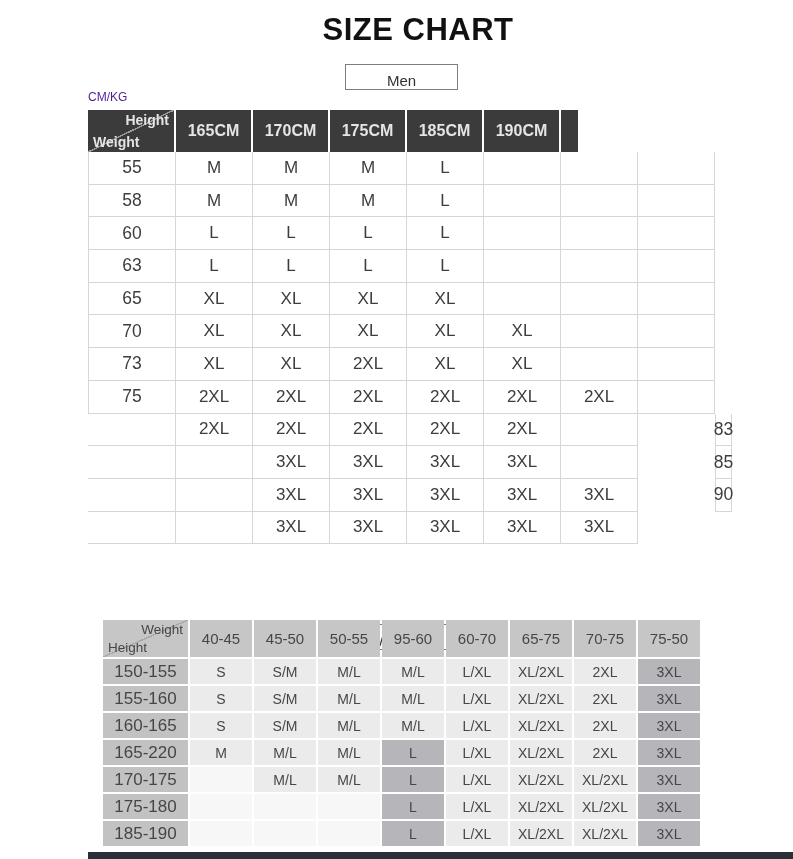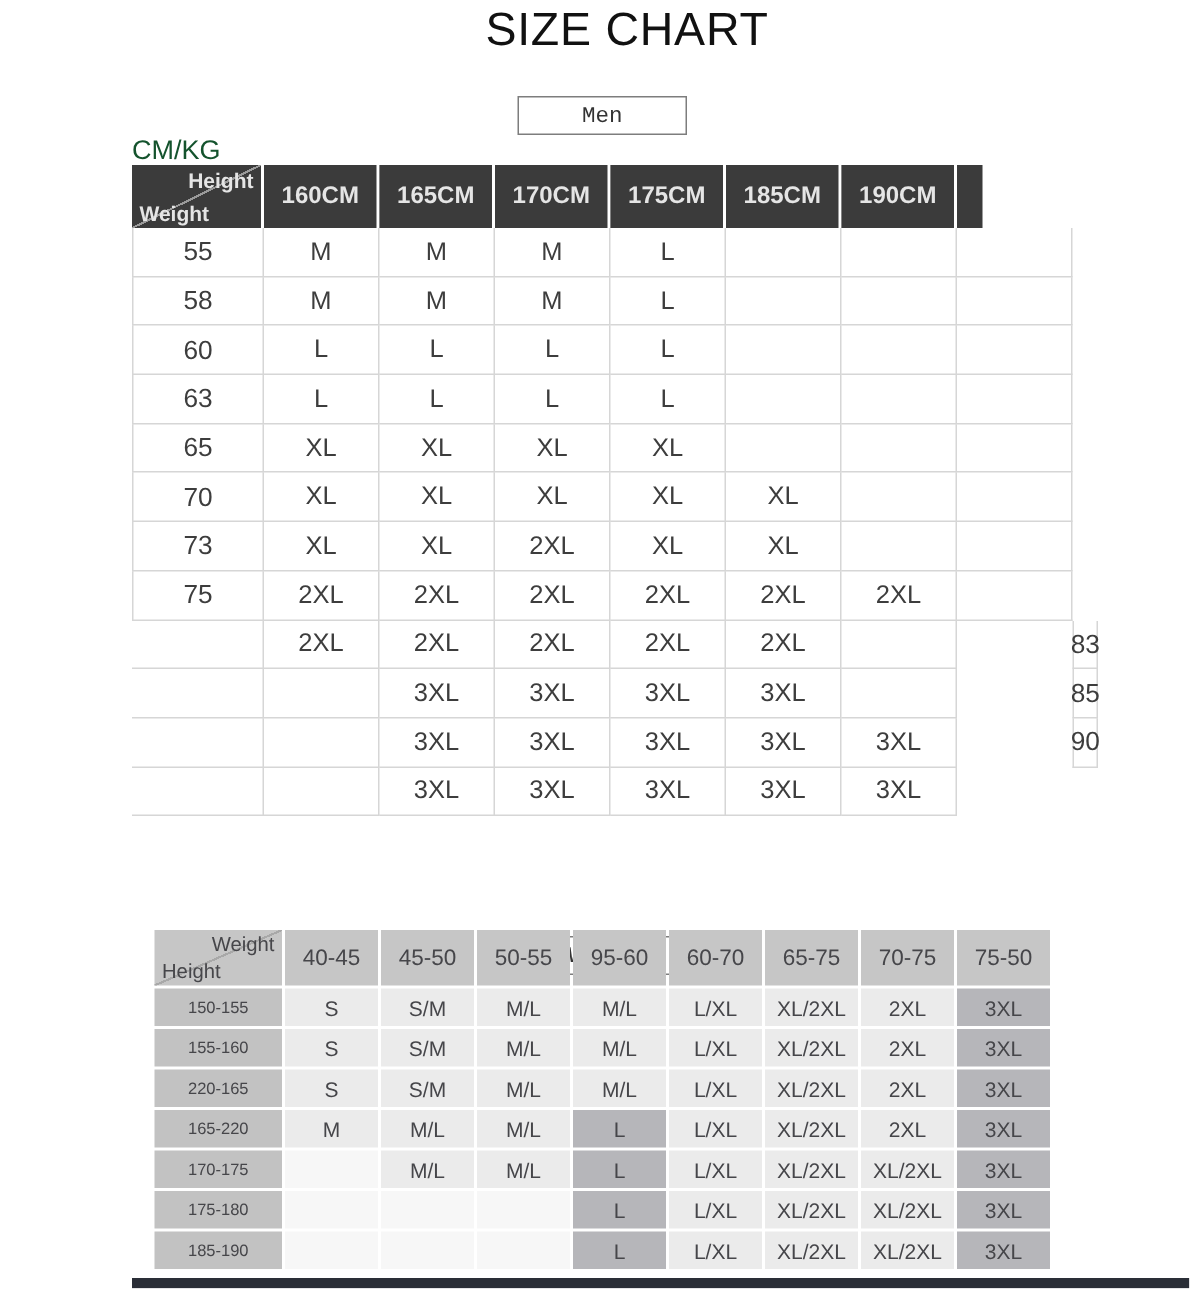--- a/index.html
+++ b/index.html
@@ -1,24 +1,24 @@
 <!DOCTYPE html>
 <html style="--men-hdr-bg: #3b3b3b; --men-hdr-tx: #e5e5e5; --men-bd: #d6d6d6; --men-tx: #3d3d3d; --w-hdr: #c6c6c6; --w-label: #c2c2c2; --w-cell: #ebebeb; --w-dark: #b6b6ba; --w-empty: #f7f7f7; --w-tx: #46464a; --bar: #2a2e37;"><head>
 <meta charset="utf-8">
 <style>
   html,body{margin:0;padding:0;background:#fff;}
   .page{position:relative;width:793px;height:859px;background:#ffffff;overflow:hidden;
         font-family:"Liberation Sans",sans-serif;}
-  .title{position:absolute;left:0;right:0;top:2px;text-align:center;
-         font-size:31px;font-weight:400;color:#111;letter-spacing:.5px;padding-left:43px;}
+  .title{position:absolute;left:0;right:0;top:12px;text-align:center;
+         font-size:31px;font-weight:700;color:#111;letter-spacing:.5px;padding-left:43px;}
   .section-tab{position:absolute;left:345px;width:113px;height:26px;
-         border:1px solid #7d7d7d;background:#fff;display:flex;align-items:center;
-         justify-content:center;font-size:15px;color:#333;box-sizing:border-box;font-family:Liberation Mono, monospace;}
+         border:1px solid #7d7d7d;background:#fff;display:flex;align-items:flex-end;
+         justify-content:center;font-size:15px;color:#333;box-sizing:border-box;}
   .tab-men{top:64px;} .tab-women{top:580px;margin-top:44px;}
-  .unit{position:absolute;left:88px;top:90px;font-size:18px;color:#14532d;}
+  .unit{position:absolute;left:88px;top:90px;font-size:12px;color:#4c1d95;}
 
   
   .m-hdr{position:absolute;left:88px;top:110px;height:42px;display:flex;}
   .m-hcell{box-sizing:border-box;width:77px;background:var(--men-hdr-bg);
            color:var(--men-hdr-tx);border-right:2px solid #fff;
            display:flex;align-items:center;justify-content:center;
            font-size:16px;font-weight:600;}
   .m-corner{width:88px;position:relative;
      background-image:linear-gradient(to bottom right,
        transparent calc(50% - .7px),#9a9a9a calc(50% - .7px),
@@ -40,21 +40,21 @@
           grid-template-columns:85px repeat(8,62px);
           grid-template-rows:37px;grid-auto-rows:25px;gap:2px;}
   .w-hcell{background:var(--w-hdr);display:flex;align-items:center;justify-content:center;
            font-size:15px;color:var(--w-tx);}
   .w-corner{position:relative;background-color:var(--w-hdr);
      background-image:linear-gradient(to bottom right,
        transparent calc(50% - .7px),#a8a8a8 calc(50% - .7px),
        #a8a8a8 calc(50% + .7px),transparent calc(50% + .7px));}
   .w-corner .corner-top,.w-corner .corner-bot{color:var(--w-tx);font-weight:400;font-size:13.5px;}
   .w-label{background:var(--w-label);display:flex;align-items:center;justify-content:center;
-           font-size:11px;color:var(--w-tx);}
+           font-size:17px;color:var(--w-tx);}
   .w-cell{background:var(--w-cell);display:flex;align-items:center;justify-content:center;
           font-size:14px;color:var(--w-tx);}
   .w-cell.dark{background:var(--w-dark);}
   .w-cell.empty{background:var(--w-empty);}
 
   .bottom-bar{position:absolute;left:88px;top:852px;width:705px;height:7px;
               background:var(--bar);}
 </style>
 </head>
 <body>
@@ -65,21 +65,20 @@
   <div class="section-tab tab-men">
     <span>Men</span>
   </div>
   <div class="unit">CM/KG</div>
 
   <div class="m-hdr" id="menHeader">
       <div class="m-hcell m-corner">
         <span class="corner-top">Height</span>
         <span class="corner-bot">Weight</span>
       </div>
-      <div class="m-hcell">160CM</div>
       <div class="m-hcell">165CM</div>
       <div class="m-hcell">170CM</div>
       <div class="m-hcell">175CM</div>
       <div class="m-hcell">185CM</div>
       <div class="m-hcell">190CM</div>
       <div class="m-hcell m-sliver"></div>
     </div>
   <div class="m-body" id="menBody">
       <div class="m-cell m-rowlabel">55</div>
       <div class="m-cell">M</div>
@@ -218,21 +217,21 @@
       <div class="w-cell dark">3XL</div>
       <div class="w-label">155-160</div>
       <div class="w-cell">S</div>
       <div class="w-cell">S/M</div>
       <div class="w-cell">M/L</div>
       <div class="w-cell">M/L</div>
       <div class="w-cell">L/XL</div>
       <div class="w-cell">XL/2XL</div>
       <div class="w-cell">2XL</div>
       <div class="w-cell dark">3XL</div>
-      <div class="w-label">220-165</div>
+      <div class="w-label">160-165</div>
       <div class="w-cell">S</div>
       <div class="w-cell">S/M</div>
       <div class="w-cell">M/L</div>
       <div class="w-cell">M/L</div>
       <div class="w-cell">L/XL</div>
       <div class="w-cell">XL/2XL</div>
       <div class="w-cell">2XL</div>
       <div class="w-cell dark">3XL</div>
       <div class="w-label">165-220</div>
       <div class="w-cell">M</div>

